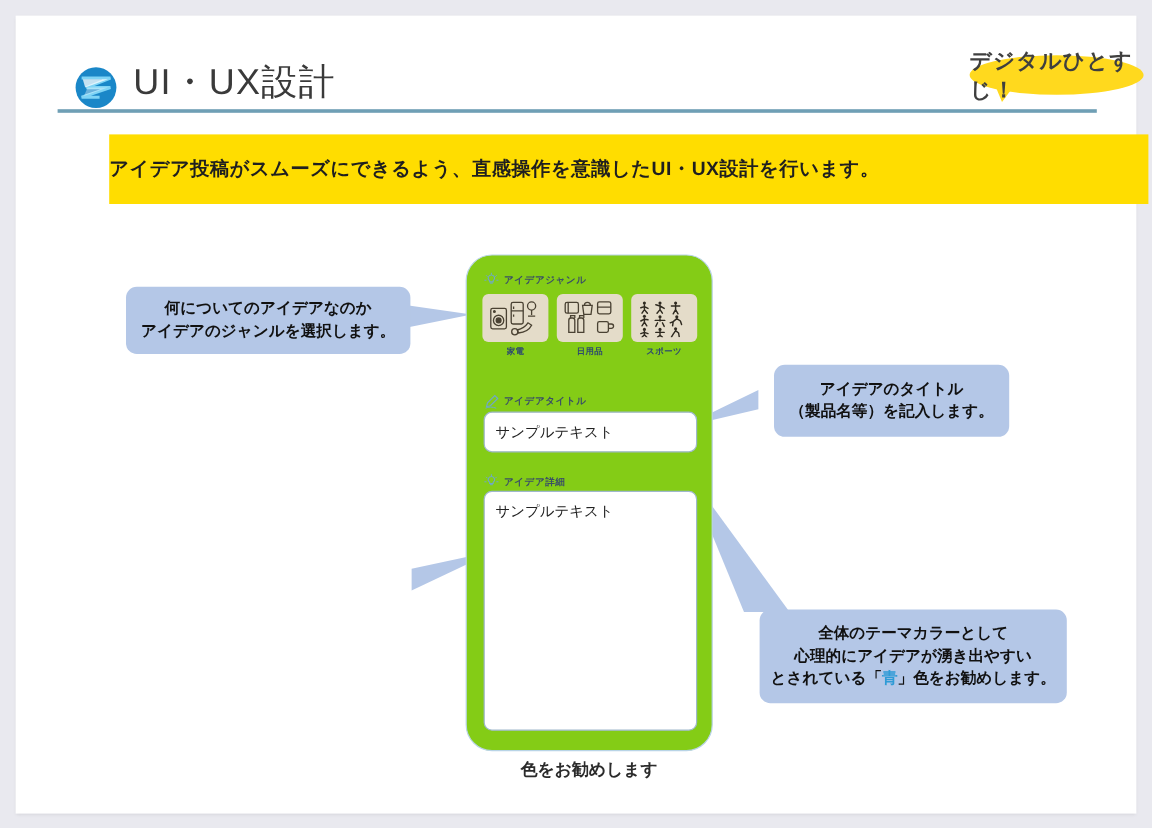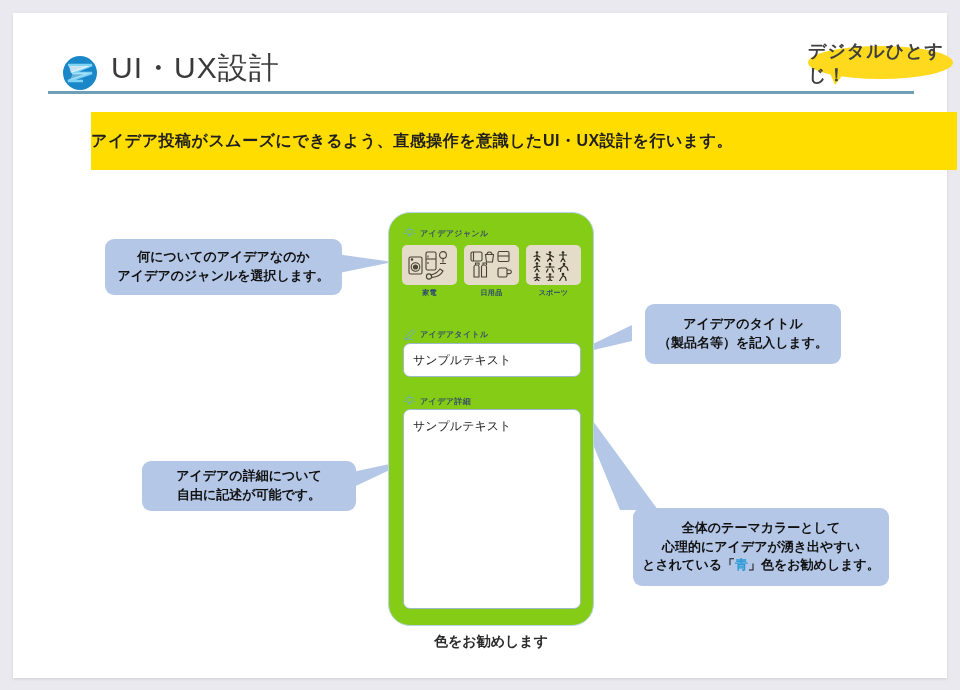--- a/index.html
+++ b/index.html
@@ -301,26 +301,20 @@
       </div>
     </div>
 
     <div class="callout c-title">
       <div>
         <div>アイデアのタイトル</div>
         <div>（製品名等）を記入します。</div>
       </div>
     </div>
 
-    <div class="callout c-detail">
-      <div>
-        <div>アイデアの詳細について</div>
-        <div>自由に記述が可能です。</div>
-      </div>
-    </div>
 
     <div class="callout c-theme">
       <div>
         <div>全体のテーマカラーとして</div>
         <div>心理的にアイデアが湧き出やすい</div>
         <div>
           <span>とされている「</span><span class="hl-blue">青</span><span>」色をお勧めします。</span>
         </div>
       </div>
     </div>

